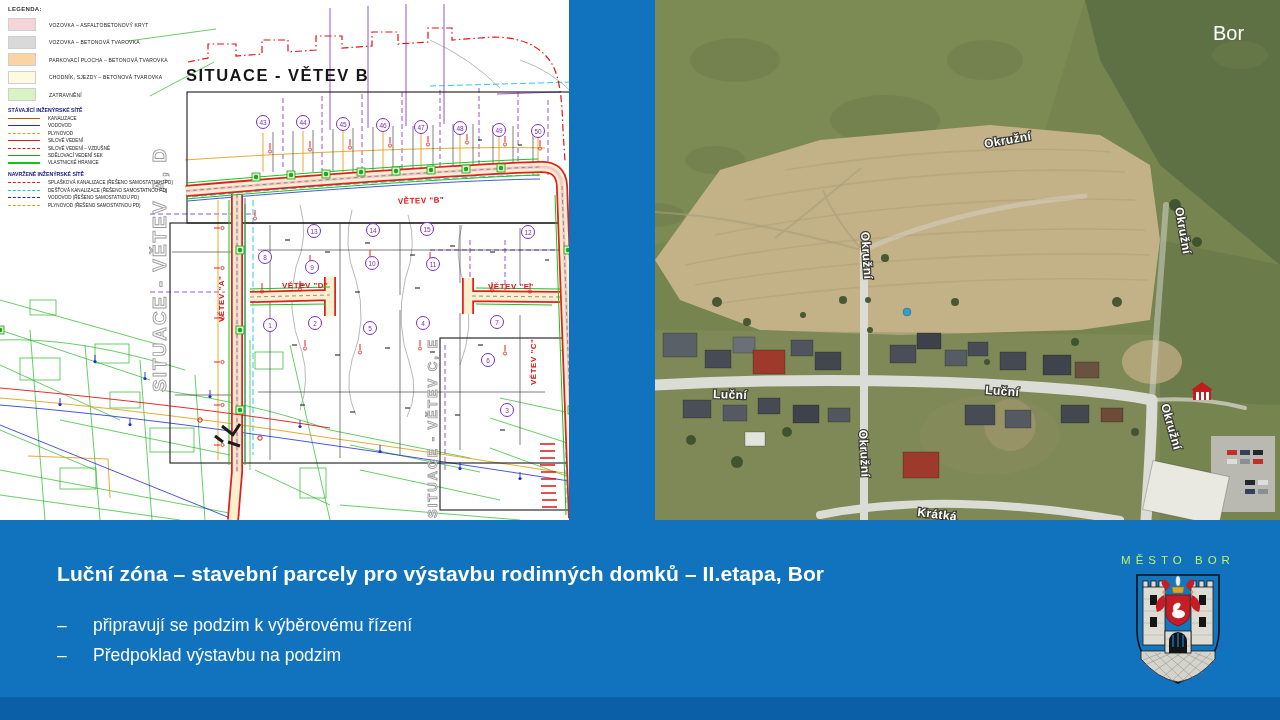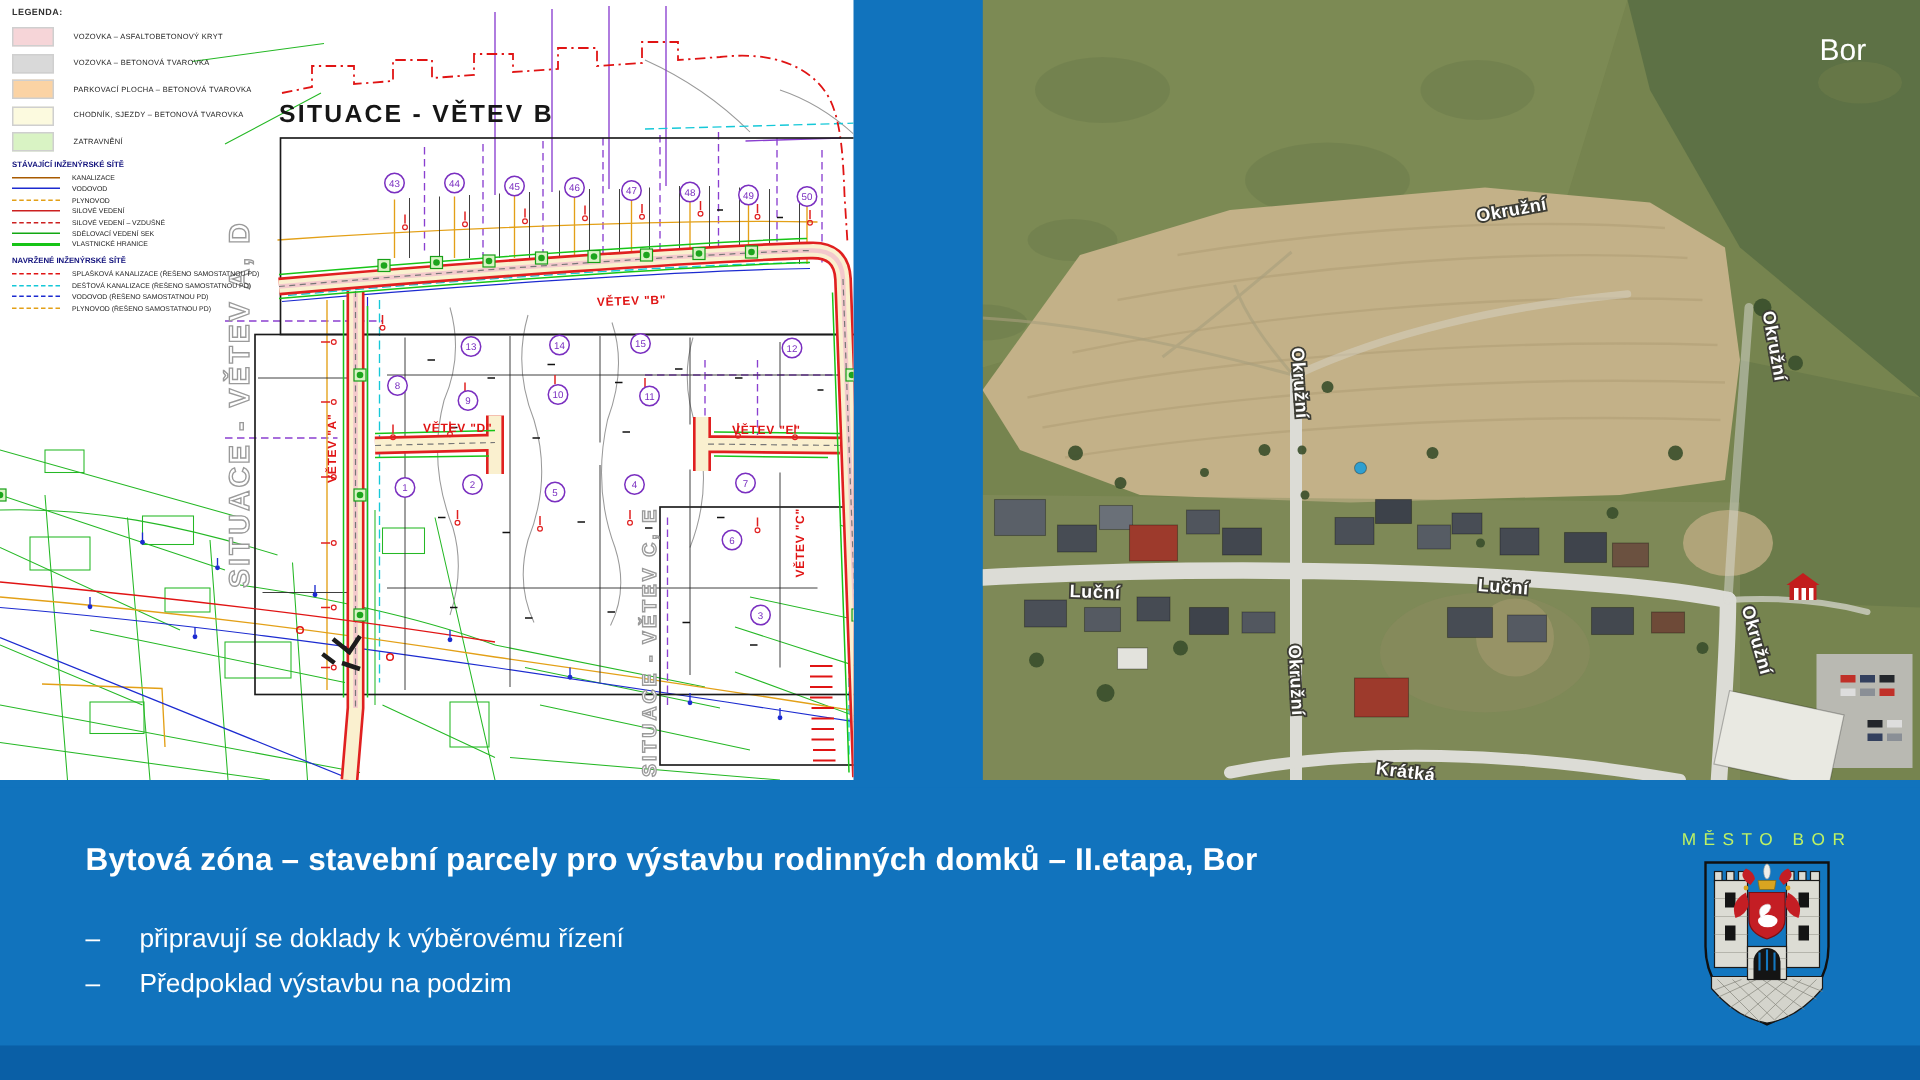--- a/index.html
+++ b/index.html
@@ -525,24 +525,24 @@
         <text class="street-label" transform="translate(506,405) rotate(74)">Okružní</text>
         <text class="street-label" transform="translate(262,516) rotate(7)">Krátká</text>
       </g>
       <text class="bor-label" x="558" y="40">Bor</text>
     </svg>
   </div>
 
   <div class="footer-band"></div>
   <div class="footer-strip"></div>
 
-  <div class="f-title">Bytová zóna – stavební parcely pro výstavbu rodinných domků – II.etapa, Bor</div>
+  <div class="f-title">Luční zóna – stavební parcely pro výstavbu rodinných domků – II.etapa, Bor</div>
   <div class="f-bullet b1">
     <span class="dash">–</span>
-    <span>připravují se doklady k výběrovému řízení</span>
+    <span>připravují se podzim k výběrovému řízení</span>
   </div>
   <div class="f-bullet b2">
     <span class="dash">–</span>
     <span>Předpoklad výstavbu na podzim</span>
   </div>
 
   <div class="coa-wrap">
     <div class="coa-label">MĚSTO BOR</div>
     <svg width="90" height="112" viewBox="0 0 90 112">
       <path d="M4,2 H86 V58 Q86,92 45,110 Q4,92 4,58 Z" fill="#1377C0" stroke="#101010" stroke-width="1.6"></path>

